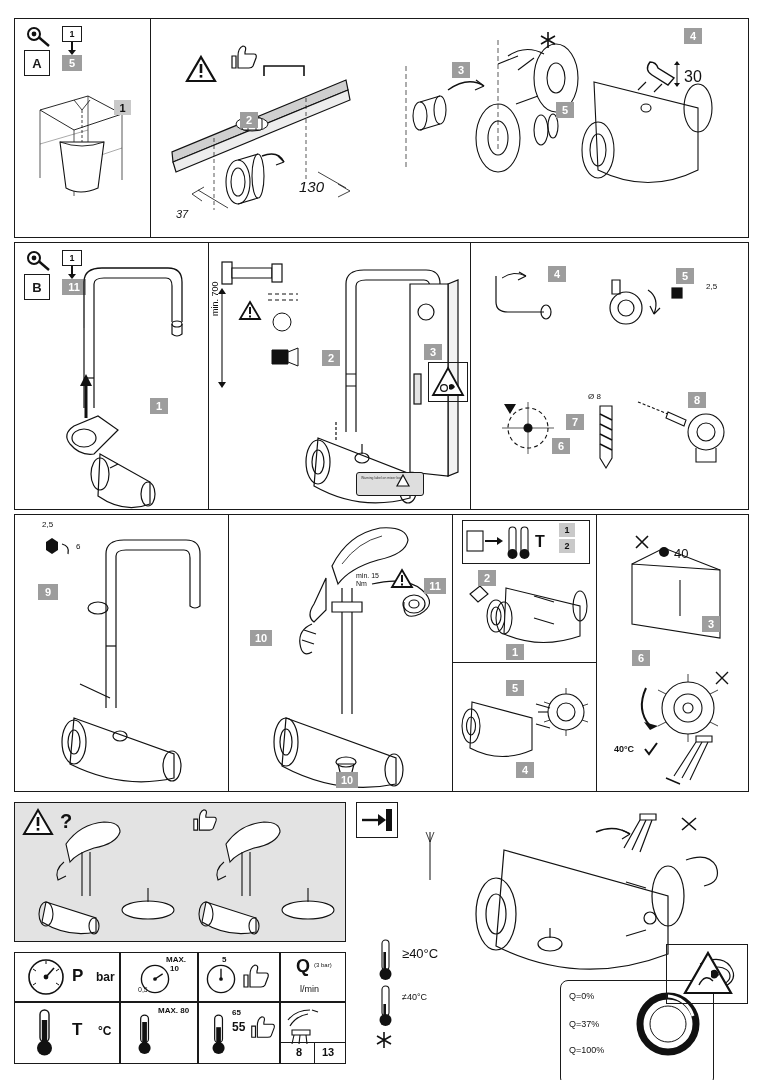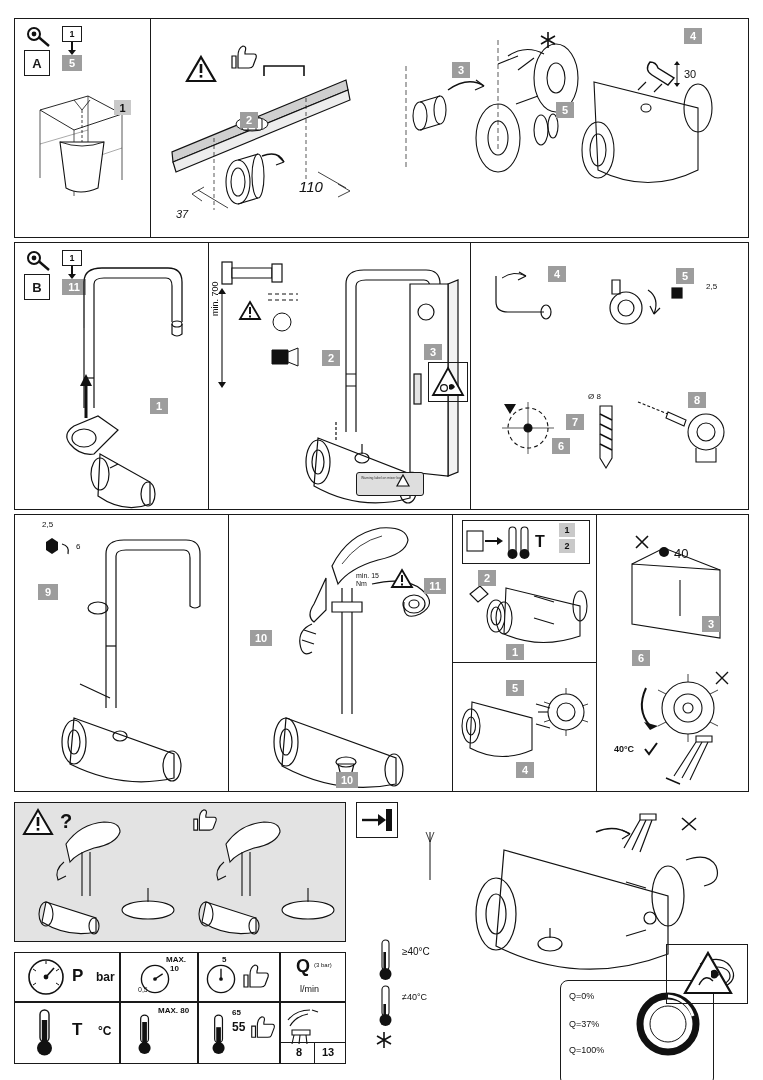--- a/index.html
+++ b/index.html
@@ -109,21 +109,21 @@
         <ellipse cx="38" cy="34" rx="12" ry="22"></ellipse>
         <ellipse cx="38" cy="34" rx="7" ry="14"></ellipse>
         <path d="M38 12 L58 6 M38 56 L58 50"></path>
         <ellipse cx="58" cy="28" rx="6" ry="22"></ellipse>
         <path d="M62 8 Q78 2 84 14" stroke-width="1.4"></path>
         <path d="M84 14 L78 8 M84 14 L76 17" stroke-width="1.2"></path>
       </g>
     </svg>
   </div>
   <div class="stepbox" style="left:240px;top:112px;width:18px;height:16px;">2</div>
-  <div class="lbl i" style="left:299px;top:178px;font-size:15px;font-style:italic;">110</div>
+  <div class="lbl i" style="left:299px;top:178px;font-size:15px;font-style:italic;">130</div>
   <div class="lbl i" style="left:176px;top:208px;font-size:11px;font-style:italic;">37</div>
 
   <div class="vec" style="left:398px;top:30px;">
     <svg width="340" height="200" viewBox="0 0 340 200">
       <g fill="none" stroke="#111" stroke-width="1.1">
         <path d="M8 36 L8 140" stroke-dasharray="5 3" stroke-width="0.7"></path>
         <path d="M100 10 L100 120" stroke-dasharray="5 3" stroke-width="0.7"></path>
         <ellipse cx="22" cy="86" rx="7" ry="14"></ellipse>
         <path d="M22 72 L42 66 M22 100 L42 94"></path>
         <ellipse cx="42" cy="80" rx="6" ry="14"></ellipse>
@@ -155,21 +155,21 @@
       <g stroke="#111" stroke-width="1.6">
           <path d="M10 2 L10 18 M3 6 L17 14 M17 6 L3 14"></path>
         </g>
     </svg>
   </div>
   <div class="vec" style="left:644px;top:58px;">
     <svg width="34" height="30" viewBox="0 0 34 30">
       <path d="M6 4 Q0 12 8 17 L24 27 L30 20 L14 10 Q12 4 6 4 Z" fill="#fff" stroke="#111" stroke-width="1.4"></path>
     </svg>
   </div>
-  <div class="lbl" style="left:684px;top:68px;font-size:11px;">30</div>
+  <div class="lbl" style="left:684px;top:68px;font-size:16px;">30</div>
   <div class="vec" style="left:672px;top:60px;">
     <svg width="10" height="30" viewBox="0 0 10 30">
         <path d="M5 2 L5 26" stroke="#111" stroke-width="1"></path>
         <path d="M2 5 L5 1 L8 5" fill="#111"></path>
         <path d="M2 23 L5 27 L8 23" fill="#111"></path>
       </svg>
   </div>
 
   <div class="panel" style="left:14px;top:242px;width:735px;height:268px;"></div>
   <div class="line" style="left:208px;top:243px;width:1px;height:266px;"></div>
@@ -600,21 +600,21 @@
     </svg>
   </div>
 
   <div class="vec" style="left:374px;top:938px;">
     <svg width="26" height="44" viewBox="0 0 26 44">
       <rect x="8" y="2" width="7" height="30" rx="3.5" fill="#fff" stroke="#111" stroke-width="1.1"></rect>
       <circle cx="11.5" cy="36" r="6" fill="#111"></circle>
       <rect x="9.4" y="14" width="2.6" height="18" fill="#111"></rect>
     </svg>
   </div>
-  <div class="lbl" style="left:402px;top:946px;font-size:10px;">≥40°C</div>
+  <div class="lbl" style="left:402px;top:946px;font-size:13px;">≥40°C</div>
   <div class="vec" style="left:374px;top:984px;">
     <svg width="26" height="44" viewBox="0 0 26 44">
       <rect x="8" y="2" width="7" height="30" rx="3.5" fill="#fff" stroke="#111" stroke-width="1.1"></rect>
       <circle cx="11.5" cy="36" r="6" fill="#111"></circle>
       <rect x="9.4" y="20" width="2.6" height="12" fill="#111"></rect>
     </svg>
   </div>
   <div class="lbl" style="left:402px;top:992px;font-size:9px;">≠40°C</div>
   <div class="vec" style="left:374px;top:1030px;">
     <svg width="20" height="20" viewBox="0 0 20 20">

